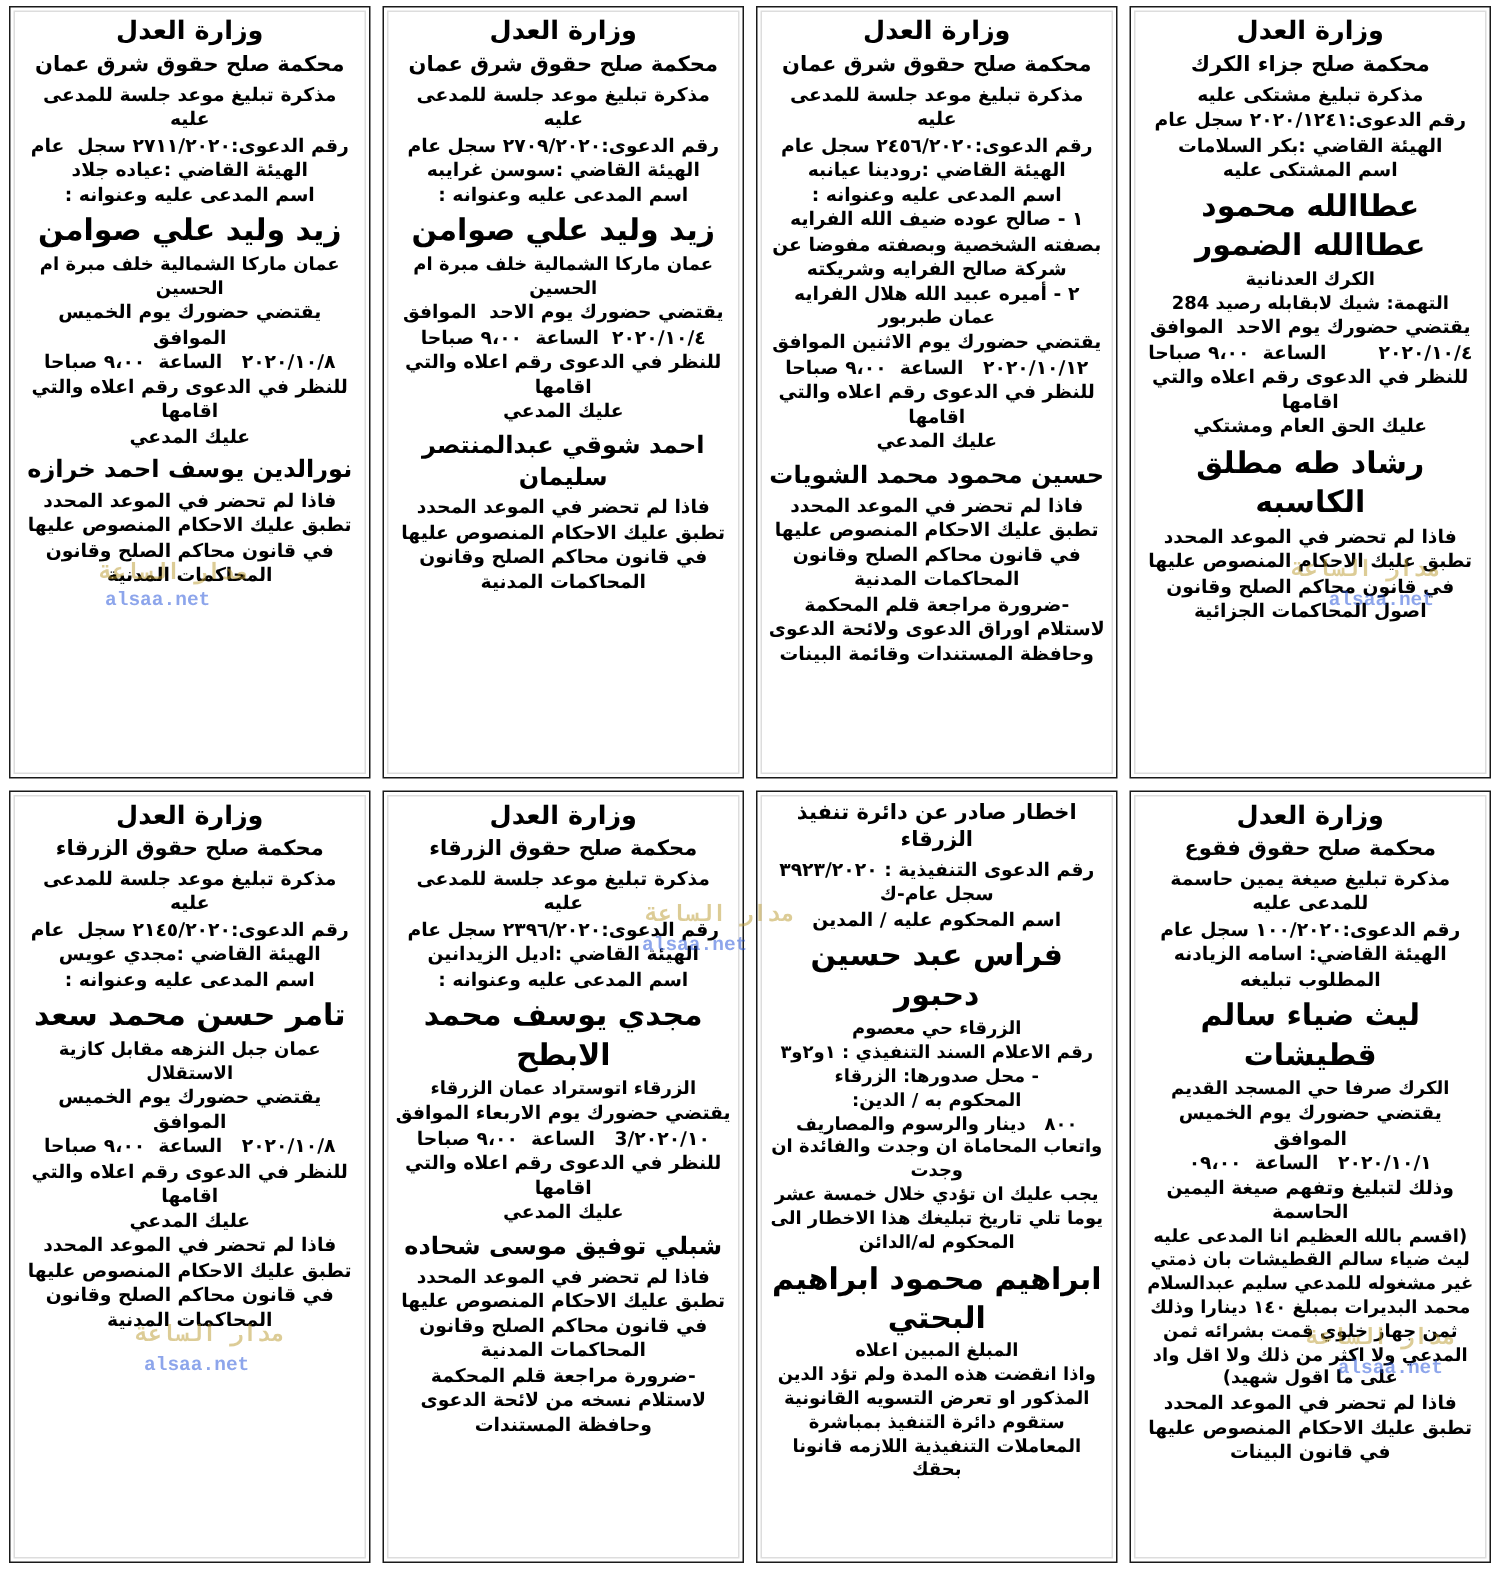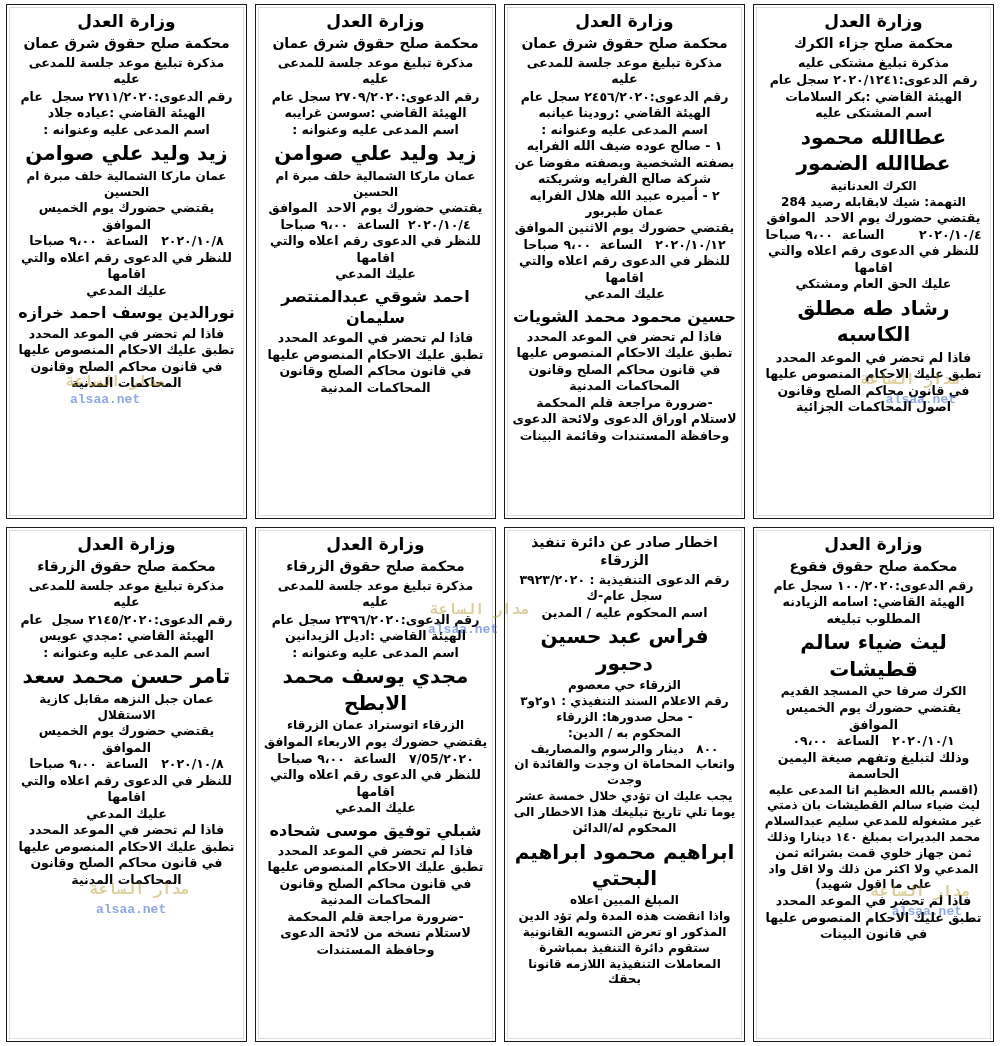--- a/index.html
+++ b/index.html
@@ -202,20 +202,21 @@
     <span class="line summon">٢٠٢٠/١٠/٨   الساعة  ٩،٠٠ صباحا</span>
     <span class="line body-txt">للنظر في الدعوى رقم اعلاه والتي اقامها</span>
     <span class="line body-txt">عليك المدعي</span>
     <span class="line big-name">نورالدين يوسف احمد خرازه</span>
     <span class="line body-txt">فاذا لم تحضر في الموعد المحدد تطبق عليك الاحكام المنصوص عليها في قانون محاكم الصلح وقانون المحاكمات المدنية</span>
   </div>
 
   <div class="notice">
     <span class="line ministry">وزارة العدل</span>
     <span class="line court">محكمة صلح حقوق فقوع</span>
+    <span class="line doctype">مذكرة تبليغ صيغة يمين حاسمة للمدعى عليه</span>
     <span class="line reg">رقم الدعوى:١٠٠/٢٠٢٠ سجل عام</span>
     <span class="line judge">الهيئة القاضي: اسامه الزيادنه</span>
     <span class="line party-label">المطلوب تبليغه</span>
     <span class="line party-name">ليث ضياء سالم قطيشات</span>
     <span class="line small">الكرك صرفا حي المسجد القديم</span>
     <span class="line summon">يقتضي حضورك يوم الخميس الموافق</span>
     <span class="line summon">٢٠٢٠/١٠/١   الساعة  ٠٩،٠٠</span>
     <span class="line body-txt">وذلك لتبليغ وتفهم صيغة اليمين الحاسمة</span>
     <span class="line small">(اقسم بالله العظيم انا المدعى عليه ليث ضياء سالم القطيشات بان ذمتي غير مشغوله للمدعي سليم عبدالسلام محمد البديرات بمبلغ ١٤٠ دينارا وذلك ثمن جهاز خلوي قمت بشرائه ثمن المدعي ولا اكثر من ذلك ولا اقل واد على ما اقول شهيد)</span>
     <span class="line body-txt">فاذا لم تحضر في الموعد المحدد تطبق عليك الاحكام المنصوص عليها في قانون البينات</span>
@@ -240,21 +241,21 @@
   <div class="notice">
     <span class="line ministry">وزارة العدل</span>
     <span class="line court">محكمة صلح حقوق الزرقاء</span>
     <span class="line doctype">مذكرة تبليغ موعد جلسة للمدعى عليه</span>
     <span class="line reg">رقم الدعوى:٢٣٩٦/٢٠٢٠ سجل عام</span>
     <span class="line judge">الهيئة القاضي :اديل الزيدانين</span>
     <span class="line party-label">اسم المدعى عليه وعنوانه :</span>
     <span class="line party-name">مجدي يوسف محمد الابطح</span>
     <span class="line small">الزرقاء اتوستراد عمان الزرقاء</span>
     <span class="line summon">يقتضي حضورك يوم الاربعاء الموافق</span>
-    <span class="line summon">٢٠٢٠/05/٧   الساعة  ٩،٠٠ صباحا</span>
+    <span class="line summon">٢٠٢٠/١٠/3   الساعة  ٩،٠٠ صباحا</span>
     <span class="line body-txt">للنظر في الدعوى رقم اعلاه والتي اقامها</span>
     <span class="line body-txt">عليك المدعي</span>
     <span class="line big-name">شبلي توفيق موسى شحاده</span>
     <span class="line body-txt">فاذا لم تحضر في الموعد المحدد تطبق عليك الاحكام المنصوص عليها في قانون محاكم الصلح وقانون المحاكمات المدنية</span>
     <span class="line body-txt">-ضرورة مراجعة قلم المحكمة لاستلام نسخه من لائحة الدعوى وحافظة المستندات</span>
   </div>
 
   <div class="notice">
     <span class="line ministry">وزارة العدل</span>
     <span class="line court">محكمة صلح حقوق الزرقاء</span>

